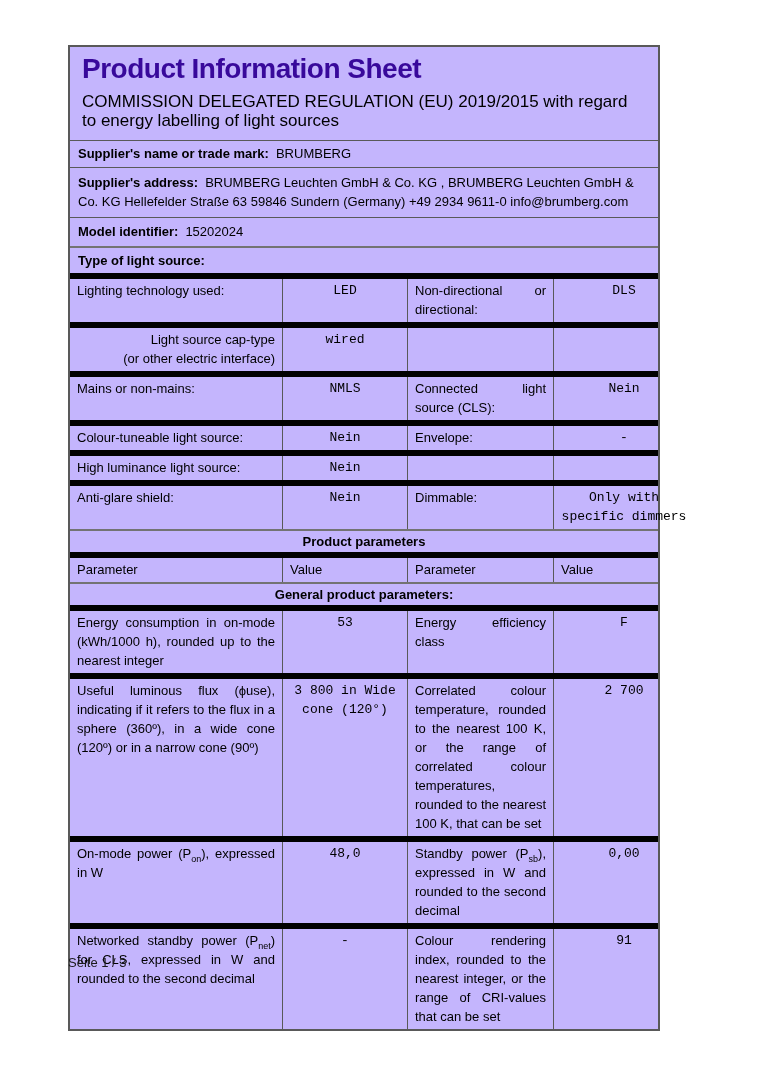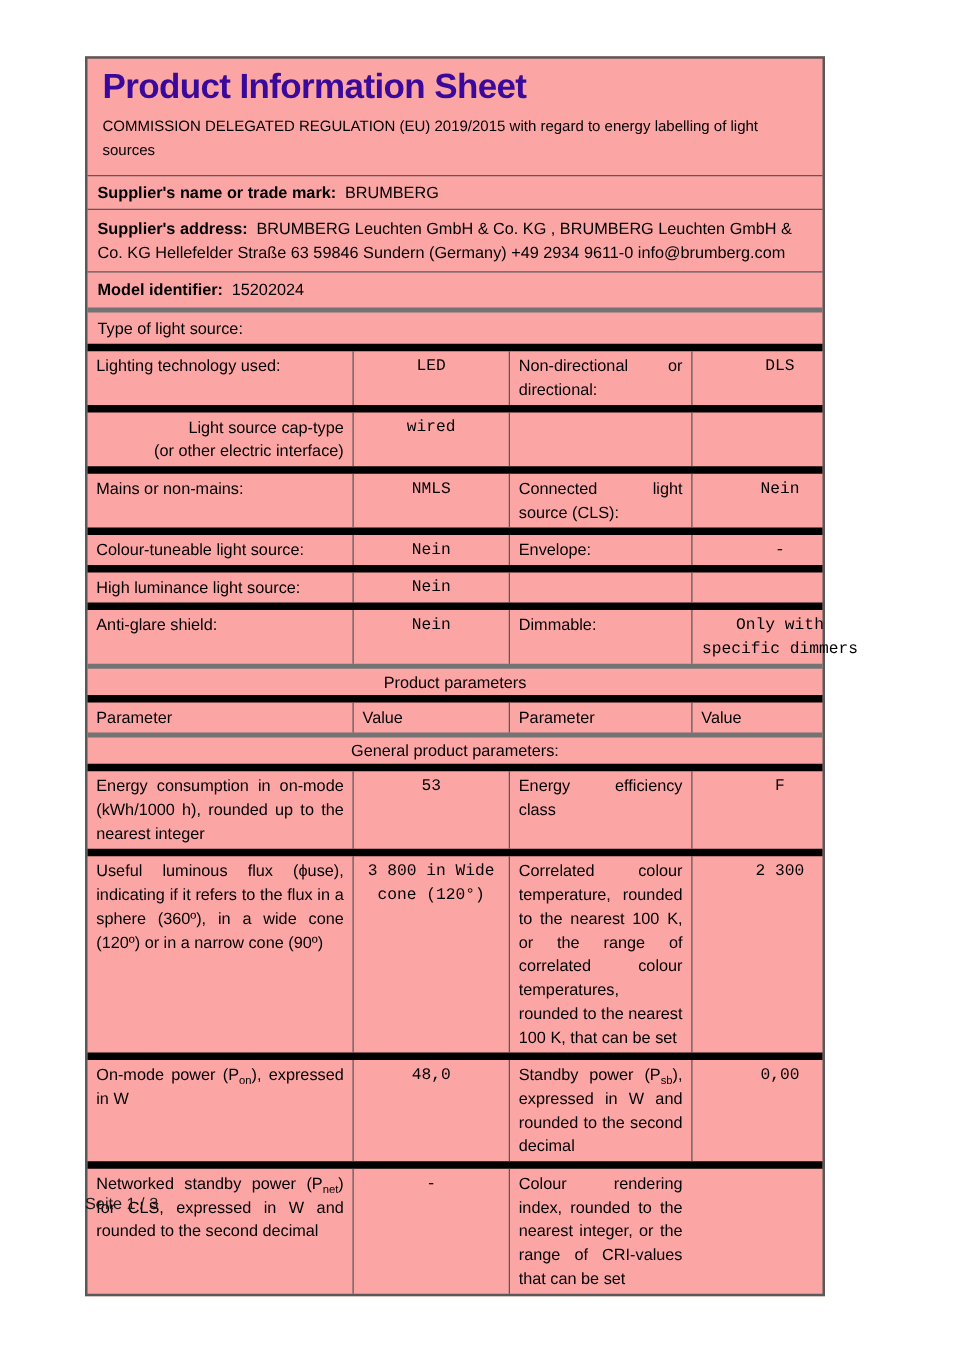--- a/index.html
+++ b/index.html
@@ -11,47 +11,47 @@
     color: #000000;
     font-size: 13px;
     line-height: 19px;
     -webkit-font-smoothing: antialiased;
   }
   .sheet-box {
     position: absolute;
     left: 68px; top: 45px;
     width: 592px;
     border: 2px solid #595959;
-    background: #fca5a5;
+    background: #c4b5fd;
   }
   .title-block { padding: 5px 12px 10px 12px; }
   .title-block h1 {
     margin: 0;
     font-size: 28px;
     line-height: 34px;
     font-weight: bold;
     letter-spacing: -0.5px;
   }
   .title-block p {
     margin: 6px 0 0 0;
-    font-size: 12px;
+    font-size: 17px;
     line-height: 19px;
   }
   .info-row {
     border-top: 1px solid #595959;
     padding: 3px 4px 4px 8px;
   }
   .info-row.address { padding: 5px 8px 6px 8px; }
   .info-row.model { padding: 4px 8px 5px 8px; }
   .bold { font-weight: bold; }
   .label-val { margin-left: 7px; }
   .sect-head {
-    border-top: 4px solid #737373;
+    border-top: 2px solid #737373;
     padding: 3px 8px;
-    font-weight: normal;
+    font-weight: bold;
   }
   .sect-head.center {
     text-align: center;
     padding: 1px 24px;
   }
   .trow {
     display: grid;
     grid-template-columns: 212px 125px 146px 141px;
     border-top: 6px solid #000000;
   }
@@ -153,31 +153,32 @@
     <div class="cell val">53</div>
     <div class="cell just"><span>Energy efficiency class</span><sub></sub><span></span></div>
     <div class="cell val">F</div>
   </div>
 
   <div class="trow">
     <div class="cell just"><span>Useful luminous flux (ϕuse), indicating if it refers to the flux in a sphere (360º), in a wide cone (120º) or in a narrow cone (90º)</span><sub></sub><span></span></div>
     <div class="cell val">3 800 in Wide
 cone (120°)</div>
     <div class="cell just"><span>Correlated colour temperature, rounded to the nearest 100 K, or the range of correlated colour temperatures, rounded to the nearest 100 K, that can be set</span><sub></sub><span></span></div>
-    <div class="cell val">2 300</div>
+    <div class="cell val">2 700</div>
   </div>
 
   <div class="trow">
     <div class="cell just"><span>On-mode power (P</span><sub>on</sub><span>), expressed in W</span></div>
     <div class="cell val">48,0</div>
     <div class="cell just"><span>Standby power (P</span><sub>sb</sub><span>), expressed in W and rounded to the second decimal</span></div>
     <div class="cell val">0,00</div>
   </div>
 
   <div class="trow">
     <div class="cell just"><span>Networked standby power (P</span><sub>net</sub><span>) for CLS, expressed in W and rounded to the second decimal</span></div>
     <div class="cell val">-</div>
     <div class="cell just"><span>Colour rendering index, rounded to the nearest integer, or the range of CRI-values that can be set</span><sub></sub><span></span></div>
+    <div class="cell val">91</div>
   </div>
 
 </div>
 
 <div class="page-footer">Seite 1 / 3</div>
 
 </body></html>

